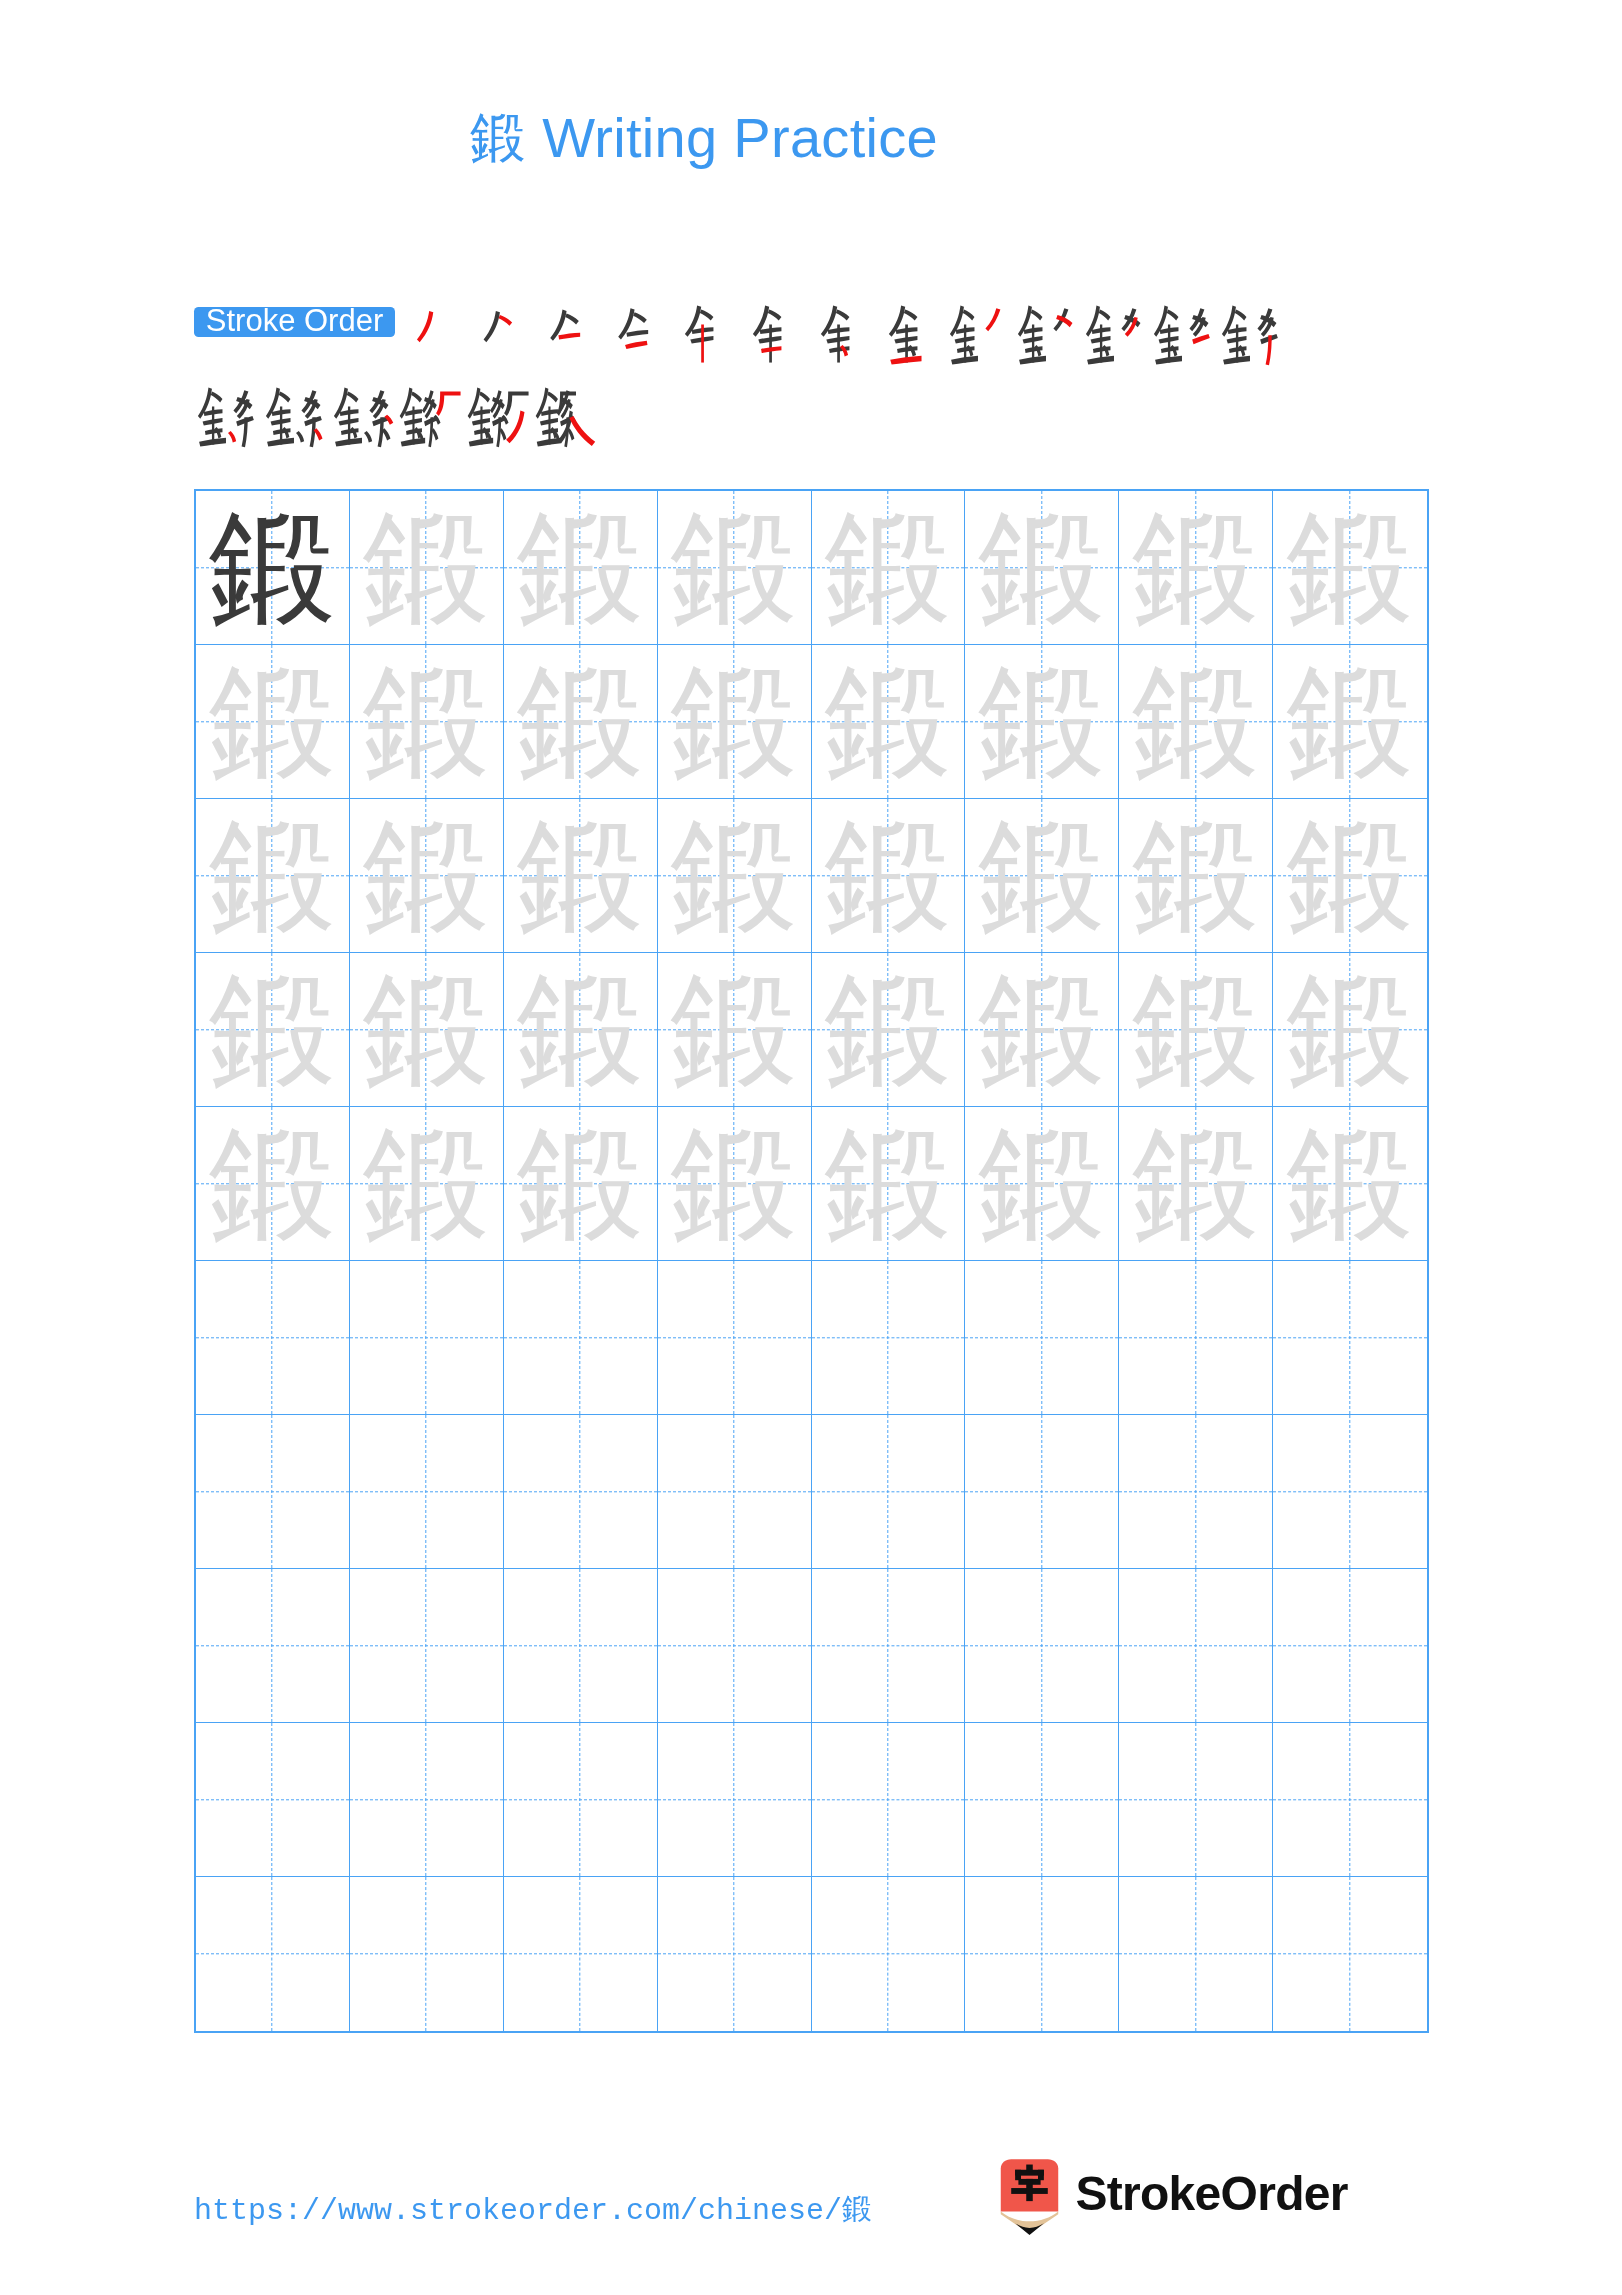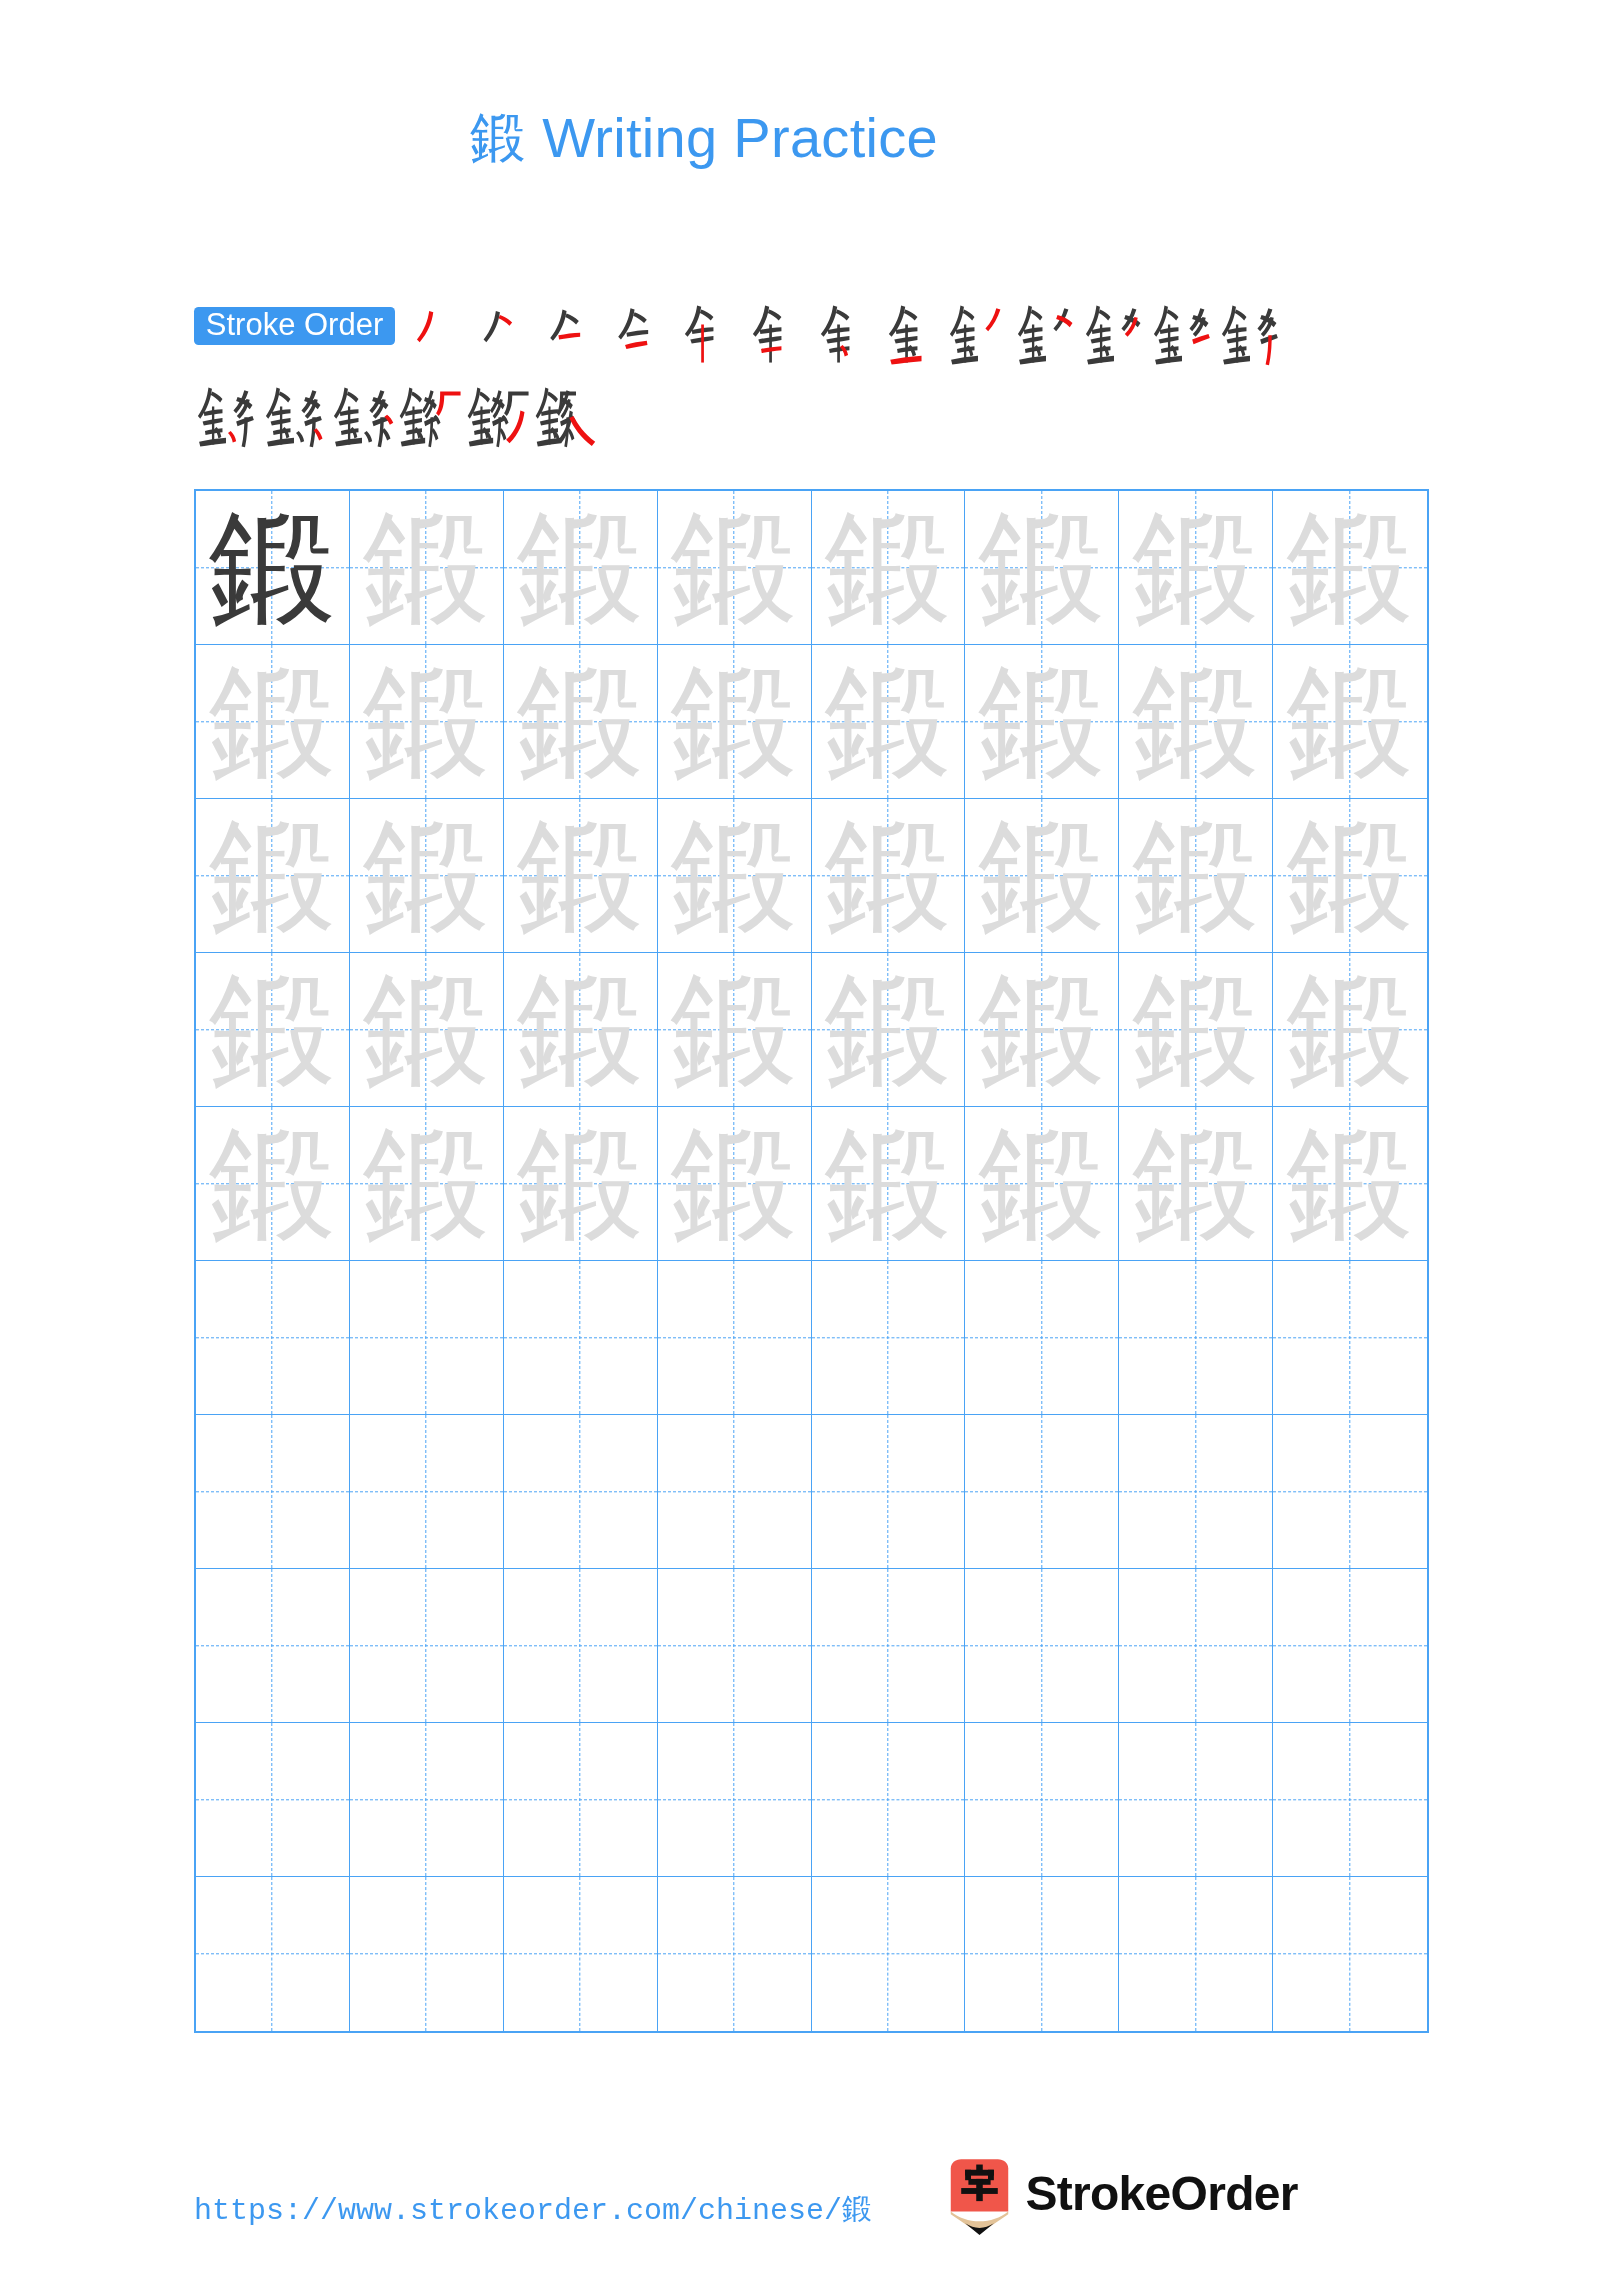--- a/index.html
+++ b/index.html
@@ -49,21 +49,21 @@
   #stroke-order-badge {
     display: inline-flex;
     align-items: center;
     justify-content: center;
     background: #3C98F0;
     color: #ffffff;
     font-size: 31px;
     font-weight: 400;
     border-radius: 4.6px;
     padding: 3.9px 11.8px 6.5px 11.8px;
-    height: 38px;
+    height: 30px;
     box-sizing: border-box;
     margin-top: 9.2px;
     margin-right: 6.5px;
     white-space: nowrap;
     line-height: 1;
   }
   .stroke-cell {
     width: 68px;
     height: 72px;
     flex: 0 0 68px;
@@ -142,21 +142,21 @@
     position: absolute;
     left: 194px;
     top: 2189px;
     font-size: 30px;
     color: #3C98F0;
     white-space: nowrap;
     font-family: Liberation Mono, monospace;
   }
   #footer-brand {
     position: absolute;
-    left: 948px;
+    left: 998px;
     top: 2159px;
     display: flex;
     align-items: center;
     height: 79px;
   }
   #brand-logo-icon {
     width: 63px;
     height: 81px;
     flex: 0 0 63px;
     margin-right: 14.4px;

